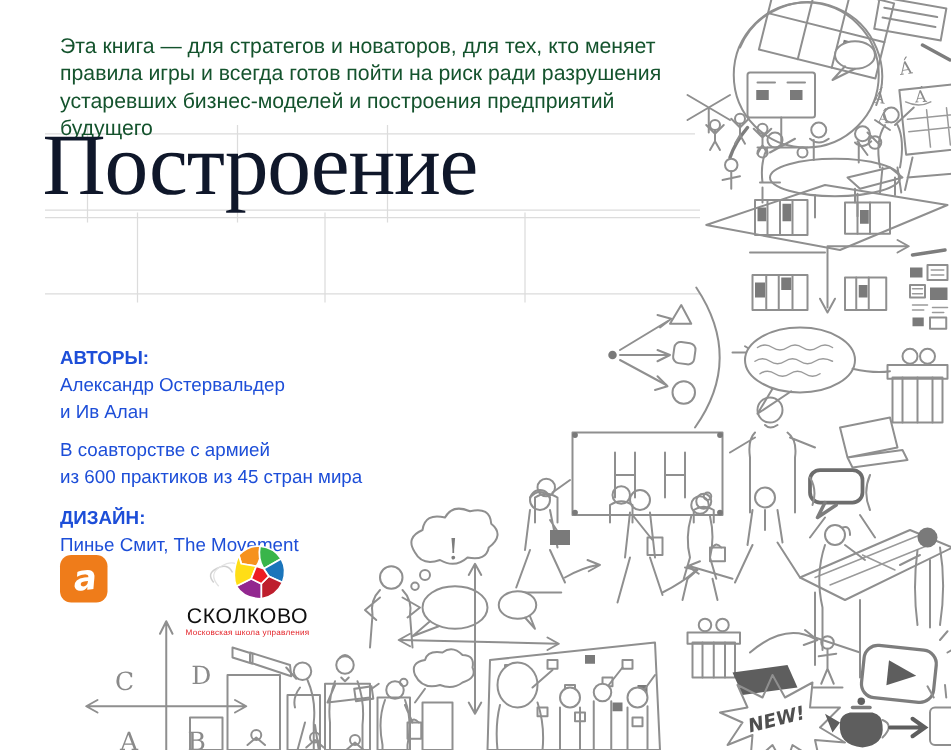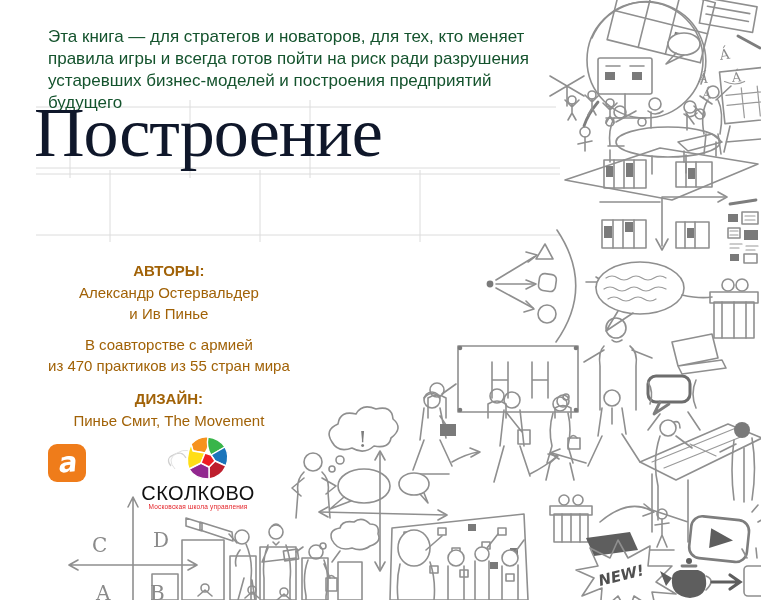--- a/index.html
+++ b/index.html
@@ -13,31 +13,31 @@
   .wb{fill:#ffffff;stroke:#8f8f8f;stroke-width:1.6;stroke-linecap:round;stroke-linejoin:round}
   .dk{fill:#7a7a7a;stroke:none}
   .dk2{fill:#5e5e5e;stroke:none}
   .gl{fill:none;stroke:#dcdcdc;stroke-width:1}
   .txs{fill:#8a8a8a;font-family:"DejaVu Serif",serif}
   
   .tagline{position:absolute;left:48px;top:26px;width:520px;font-size:17px;line-height:22px;
            color:#14532d;white-space:pre-line;}
   .title{position:absolute;left:34px;top:100px;font-family:"Liberation Serif","DejaVu Serif",serif;
          font-size:70px;line-height:66px;color:#0f172a;letter-spacing:-1px;}
-  .credits{position:absolute;left:48px;top:260px;font-size:15px;line-height:21px;color:#a16207;text-align:center;}
+  .credits{position:absolute;left:48px;top:276px;font-size:15px;line-height:21px;color:#1d4ed8;}
   .credits .lbl{font-weight:700;margin-bottom:1px;}
   .credits .blk{white-space:pre-line;}
   .mb1{margin-bottom:10px}.mb2{margin-bottom:12px}
   
   .alpina{position:absolute;left:48px;top:444px;width:38px;height:38px;background:#EF7C1A;
           border-radius:9px;}
   
   .skolkovo{position:absolute;left:134px;top:434px;width:128px;text-align:center;}
   .skolkovo .ball{display:block;margin:0 auto;}
-  .skolkovo .name{font-size:20px;letter-spacing:0.5px;color:#101010;line-height:20px;margin-top:1px;}
+  .skolkovo .name{font-size:17px;letter-spacing:0.5px;color:#101010;line-height:20px;margin-top:1px;}
   .skolkovo .sub{font-size:6.5px;color:#E31E24;line-height:8px;letter-spacing:0.2px;}
 </style>
 </head>
 <body>
 
 <div class="cover">
 
   <svg class="sketch-layer" viewBox="0 0 761 600">
 
     <g>
@@ -373,23 +373,23 @@
 правила игры и всегда готов пойти на риск ради разрушения
 устаревших бизнес-моделей и построения предприятий будущего</div>
 
   <div class="title">
     <div>Построение</div>
   </div>
 
   <div class="credits">
     <div class="lbl">АВТОРЫ:</div>
     <div class="blk mb1">Александр Остервальдер
-и Ив Пинье</div>
+и Ив Алан</div>
     <div class="blk mb2">В соавторстве с армией
-из 470 практиков из 55 стран мира</div>
+из 600 практиков из 45 стран мира</div>
     <div class="lbl">ДИЗАЙН:</div>
     <div class="blk">Пинье Смит, The Movement</div>
   </div>
 
   <div class="alpina">
     <svg width="38" height="38" viewBox="0 0 38 38">
       <text x="20" y="28" text-anchor="middle" font-family="DejaVu Sans, sans-serif" font-size="28" font-style="italic" font-weight="bold" fill="#ffffff" transform="rotate(-6 19 19)">a</text>
     </svg>
   </div>
 

